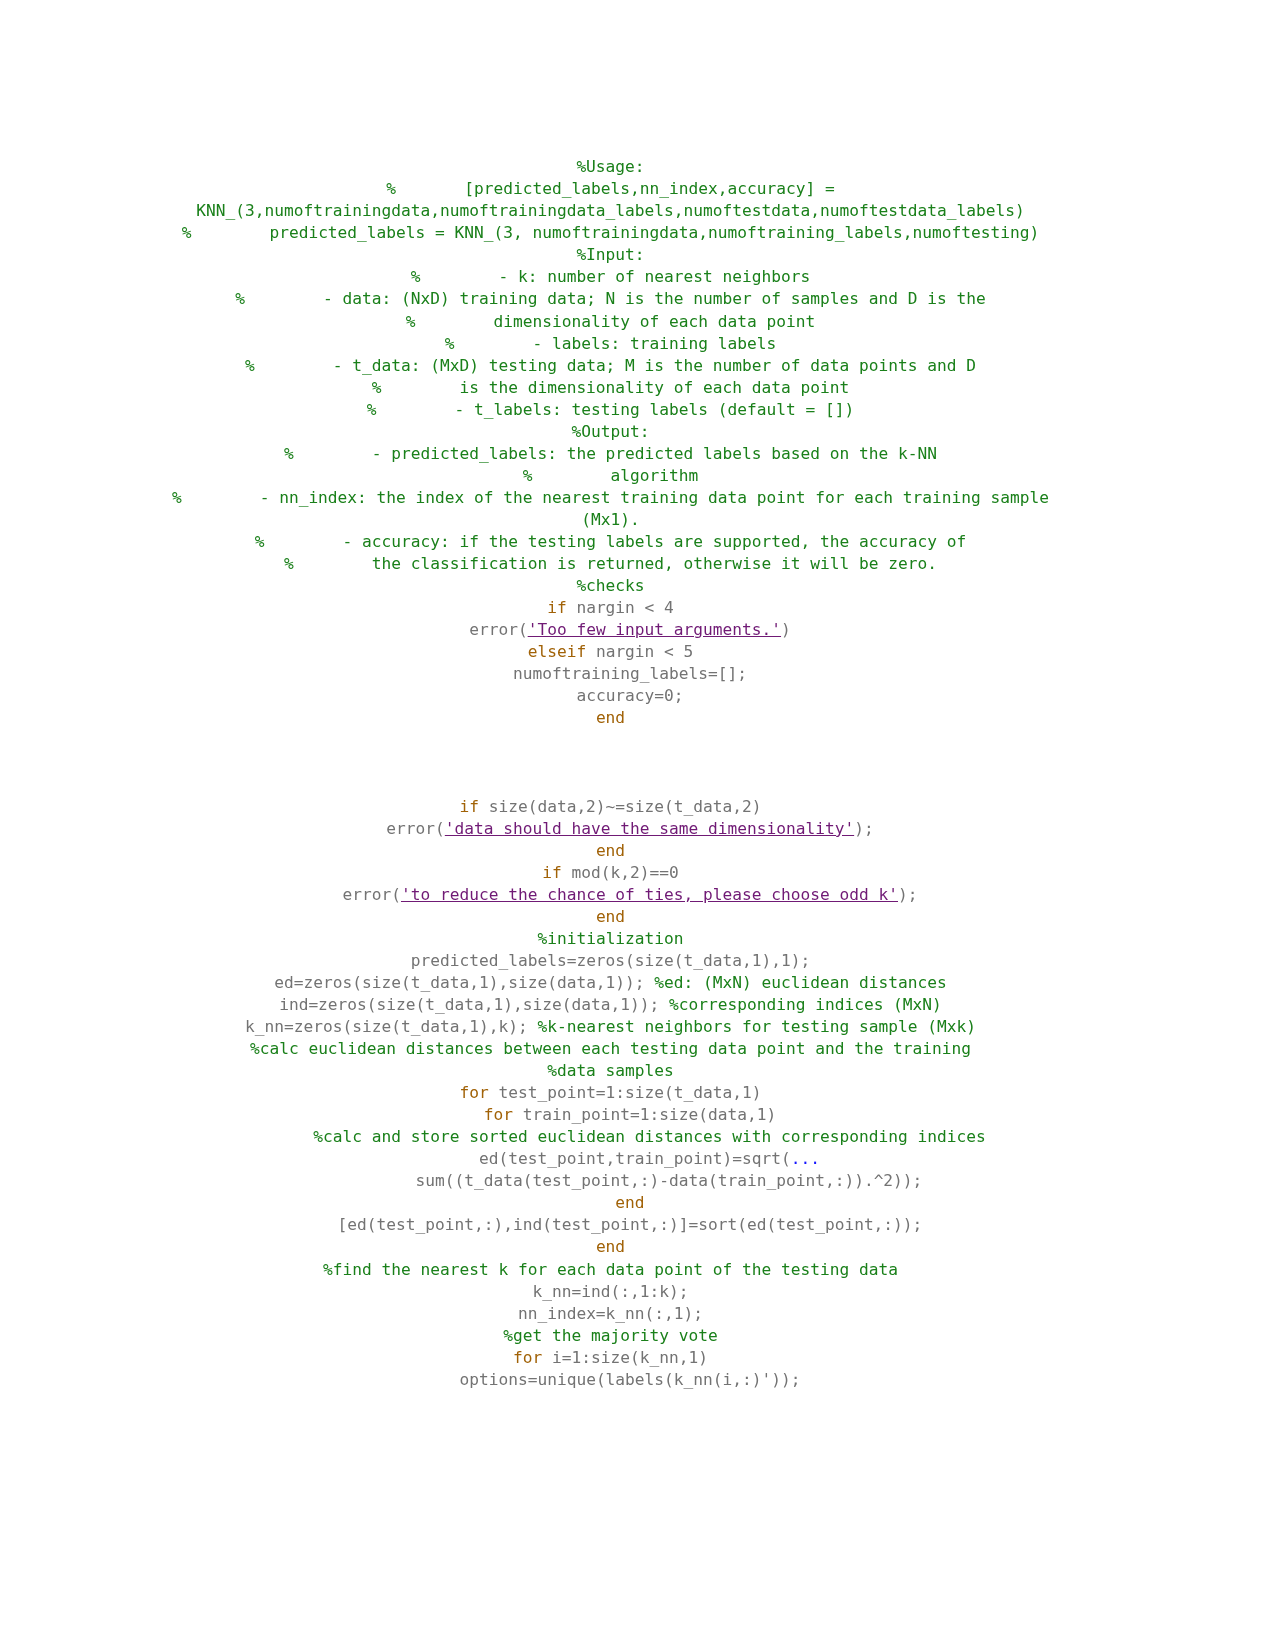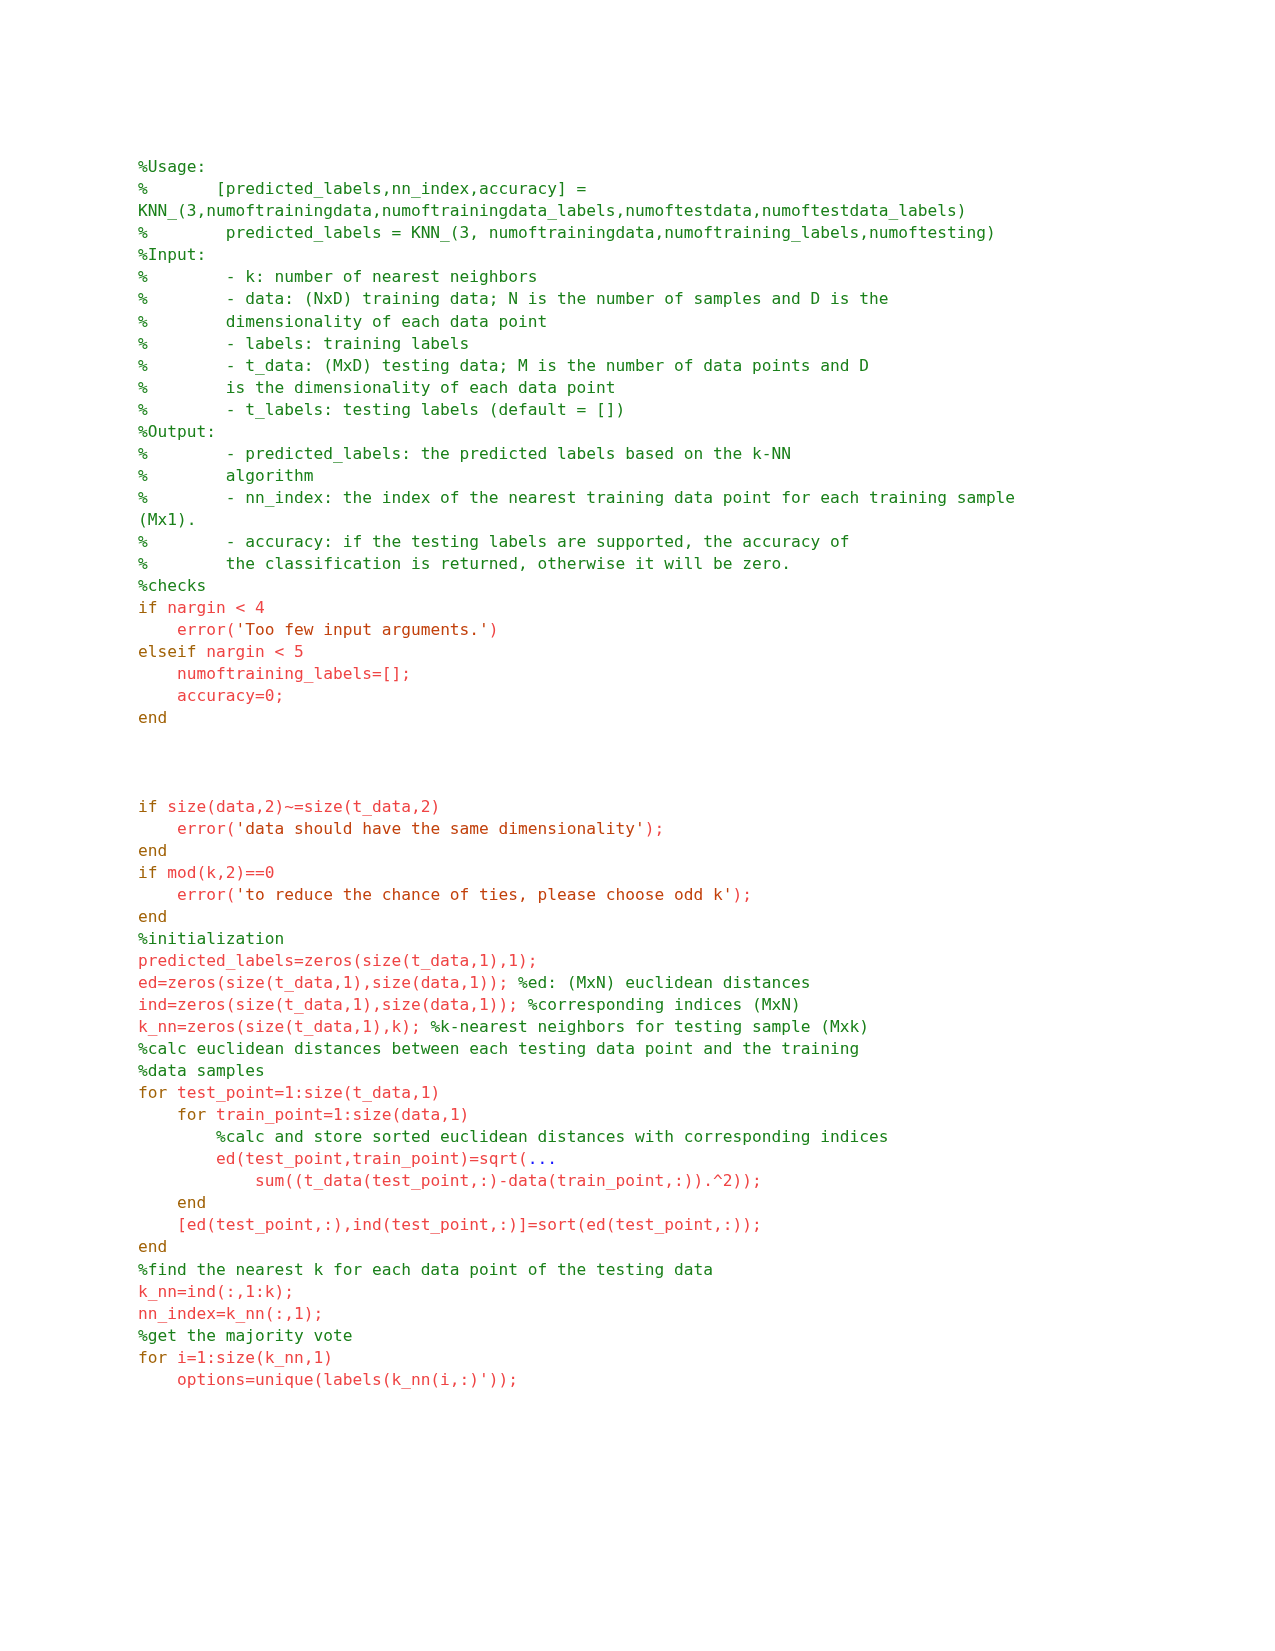--- a/index.html
+++ b/index.html
@@ -26,33 +26,34 @@
     left: 138px;
     top: 140px;
     width: 945px;
     font-size: 16.2px;
     line-height: 22.05px;
     white-space: pre-wrap;
     word-break: break-word;
     overflow-wrap: anywhere;
     letter-spacing: 0px;
     color: #000000;
+    text-align: center;
   }
   .ln {
     display: block;
     min-height: 22.05px;
   }
   .blank {
     display: block;
     height: 22.05px;
   }
   .cm { color: #1a801a; }
   .kw { color: #a16207; }
-  .st { color: #c2410c; }
-  .cd { color: #ef4444; }
+  .st { color: #701a75; text-decoration: underline; }
+  .cd { color: #737373; }
   .cont { color: #1414ff; }
 </style>
 </head>
 <body>
 
 <div id="page">
   <pre id="code-listing"><span class="ln"><span class="cm">%Usage:</span></span><span class="ln"><span class="cm">%       [predicted_labels,nn_index,accuracy] = KNN_(3,numoftrainingdata,numoftrainingdata_labels,numoftestdata,numoftestdata_labels)</span></span><span class="ln"><span class="cm">%        predicted_labels = KNN_(3, numoftrainingdata,numoftraining_labels,numoftesting)</span></span><span class="ln"><span class="cm">%Input:</span></span><span class="ln"><span class="cm">%        - k: number of nearest neighbors</span></span><span class="ln"><span class="cm">%        - data: (NxD) training data; N is the number of samples and D is the</span></span><span class="ln"><span class="cm">%        dimensionality of each data point</span></span><span class="ln"><span class="cm">%        - labels: training labels</span></span><span class="ln"><span class="cm">%        - t_data: (MxD) testing data; M is the number of data points and D</span></span><span class="ln"><span class="cm">%        is the dimensionality of each data point</span></span><span class="ln"><span class="cm">%        - t_labels: testing labels (default = [])</span></span><span class="ln"><span class="cm">%Output:</span></span><span class="ln"><span class="cm">%        - predicted_labels: the predicted labels based on the k-NN</span></span><span class="ln"><span class="cm">%        algorithm</span></span><span class="ln"><span class="cm">%        - nn_index: the index of the nearest training data point for each training sample (Mx1).</span></span><span class="ln"><span class="cm">%        - accuracy: if the testing labels are supported, the accuracy of</span></span><span class="ln"><span class="cm">%        the classification is returned, otherwise it will be zero.</span></span><span class="ln"><span class="cm">%checks</span></span><span class="ln"><span class="kw">if</span><span class="cd"> nargin &lt; 4</span></span><span class="ln"><span class="cd">    error(</span><span class="st">'Too few input arguments.'</span><span class="cd">)</span></span><span class="ln"><span class="kw">elseif</span><span class="cd"> nargin &lt; 5</span></span><span class="ln"><span class="cd">    numoftraining_labels=[];</span></span><span class="ln"><span class="cd">    accuracy=0;</span></span><span class="ln"><span class="kw">end</span></span><span class="blank">&nbsp;</span><span class="blank">&nbsp;</span><span class="blank">&nbsp;</span><span class="ln"><span class="kw">if</span><span class="cd"> size(data,2)~=size(t_data,2)</span></span><span class="ln"><span class="cd">    error(</span><span class="st">'data should have the same dimensionality'</span><span class="cd">);</span></span><span class="ln"><span class="kw">end</span></span><span class="ln"><span class="kw">if</span><span class="cd"> mod(k,2)==0</span></span><span class="ln"><span class="cd">    error(</span><span class="st">'to reduce the chance of ties, please choose odd k'</span><span class="cd">);</span></span><span class="ln"><span class="kw">end</span></span><span class="ln"><span class="cm">%initialization</span></span><span class="ln"><span class="cd">predicted_labels=zeros(size(t_data,1),1);</span></span><span class="ln"><span class="cd">ed=zeros(size(t_data,1),size(data,1)); </span><span class="cm">%ed: (MxN) euclidean distances</span></span><span class="ln"><span class="cd">ind=zeros(size(t_data,1),size(data,1)); </span><span class="cm">%corresponding indices (MxN)</span></span><span class="ln"><span class="cd">k_nn=zeros(size(t_data,1),k); </span><span class="cm">%k-nearest neighbors for testing sample (Mxk)</span></span><span class="ln"><span class="cm">%calc euclidean distances between each testing data point and the training</span></span><span class="ln"><span class="cm">%data samples</span></span><span class="ln"><span class="kw">for</span><span class="cd"> test_point=1:size(t_data,1)</span></span><span class="ln"><span class="cd">    </span><span class="kw">for</span><span class="cd"> train_point=1:size(data,1)</span></span><span class="ln"><span class="cm">        %calc and store sorted euclidean distances with corresponding indices</span></span><span class="ln"><span class="cd">        ed(test_point,train_point)=sqrt(</span><span class="cont">...</span></span><span class="ln"><span class="cd">            sum((t_data(test_point,:)-data(train_point,:)).^2));</span></span><span class="ln"><span class="cd">    </span><span class="kw">end</span></span><span class="ln"><span class="cd">    [ed(test_point,:),ind(test_point,:)]=sort(ed(test_point,:));</span></span><span class="ln"><span class="kw">end</span></span><span class="ln"><span class="cm">%find the nearest k for each data point of the testing data</span></span><span class="ln"><span class="cd">k_nn=ind(:,1:k);</span></span><span class="ln"><span class="cd">nn_index=k_nn(:,1);</span></span><span class="ln"><span class="cm">%get the majority vote</span></span><span class="ln"><span class="kw">for</span><span class="cd"> i=1:size(k_nn,1)</span></span><span class="ln"><span class="cd">    options=unique(labels(k_nn(i,:)'));</span></span></pre>
 </div>
 
 </body></html>

